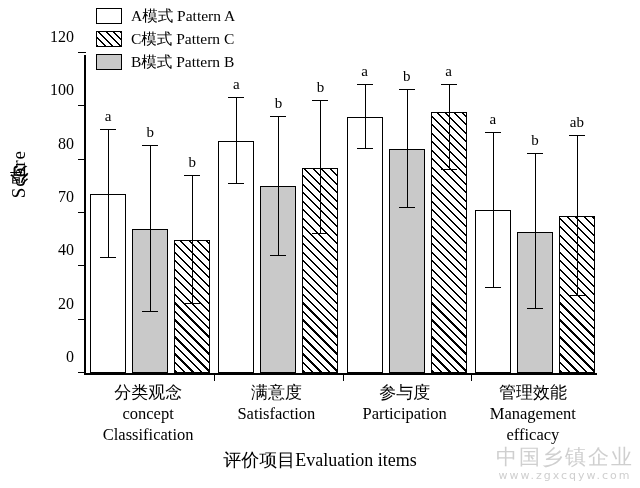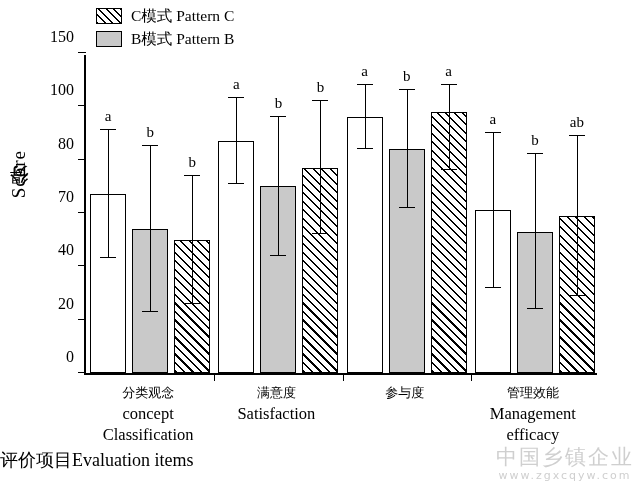--- a/index.html
+++ b/index.html
@@ -76,45 +76,49 @@
 
   
   .ylabel{
     position:absolute;left:6px;top:150px;
     font-size:19px;white-space:nowrap;
     writing-mode:vertical-rl;transform:rotate(180deg);
     letter-spacing:1px;
   }
   .xlabel{
     position:absolute;left:0;top:448px;width:640px;
-    font-size:18px;
+    text-align:center;font-size:18px;
   }
   .catlabel{
     position:absolute;top:382px;
     text-align:center;font-size:16.5px;line-height:21px;
     white-space:nowrap;
   }
-  .catlabel .cn{font-size:13px;}
+  .catlabel .cn{font-size:17px;}
 
   
   .wm{
     position:absolute;right:6px;bottom:6px;
     text-align:center;color:#cfcfcf;
     font-family:"DejaVu Sans", sans-serif;
     user-select:none;
   }
   .wm .wm-main{font-size:21px;letter-spacing:2px;line-height:24px;}
   .wm .wm-sub{font-size:11px;letter-spacing:2px;line-height:13px;}
 </style>
 </head>
 <body>
 
 <div id="chart-root">
 
   <div class="legend">
+    <div class="legend-row">
+      <span class="swatch white"></span>
+      <span class="legend-label">A模式 Pattern A</span>
+    </div>
     <div class="legend-row">
       <span class="swatch hatch"></span>
       <span class="legend-label">C模式 Pattern C</span>
     </div>
     <div class="legend-row">
       <span class="swatch gray"></span>
       <span class="legend-label">B模式 Pattern B</span>
     </div>
   </div>
 
@@ -127,21 +131,21 @@
       <div class="ticklabel" style="bottom: 53.3333px;">20</div>
       <div class="tick" style="bottom: 106.667px;"></div>
       <div class="ticklabel" style="bottom: 106.667px;">40</div>
       <div class="tick" style="bottom: 160px;"></div>
       <div class="ticklabel" style="bottom: 160px;">70</div>
       <div class="tick" style="bottom: 213.333px;"></div>
       <div class="ticklabel" style="bottom: 213.333px;">80</div>
       <div class="tick" style="bottom: 266.667px;"></div>
       <div class="ticklabel" style="bottom: 266.667px;">100</div>
       <div class="tick" style="bottom: 320px;"></div>
-      <div class="ticklabel" style="bottom: 320px;">150</div>
+      <div class="ticklabel" style="bottom: 320px;">120</div>
       <div class="bar white" style="left: 4.125px; width: 36px; height: 178.667px;"></div>
       <div class="err" style="left: 22.125px; bottom: 114.667px; height: 128px;"></div>
       <div class="cap" style="left: 14.125px; bottom: 242.667px; width: 16px;"></div>
       <div class="cap" style="left: 14.125px; bottom: 114.667px; width: 16px;"></div>
       <div class="siglabel" style="left: 2.125px; width: 40px; bottom: 248.667px;">a</div>
       <div class="bar gray" style="left: 46.125px; width: 36px; height: 144px;"></div>
       <div class="err" style="left: 64.125px; bottom: 61.3333px; height: 165.333px;"></div>
       <div class="cap" style="left: 56.125px; bottom: 226.667px; width: 16px;"></div>
       <div class="cap" style="left: 56.125px; bottom: 61.3333px; width: 16px;"></div>
       <div class="siglabel" style="left: 44.125px; width: 40px; bottom: 232.667px;">b</div>
@@ -204,20 +208,21 @@
       <div class="cn">分类观念</div>
       <div>concept</div>
       <div>Classification</div>
     </div>
   <div class="catlabel" id="cat1" style="left: 212.25px; width: 128.25px;">
       <div class="cn">满意度</div>
       <div>Satisfaction</div>
     </div>
   <div class="catlabel" id="cat2" style="left: 340.5px; width: 128.25px;">
       <div class="cn">参与度</div>
+      <div>Participation</div>
     </div>
   <div class="catlabel" id="cat3" style="left: 468.75px; width: 128.25px; font-family: Liberation Serif, serif;">
       <div class="cn">管理效能</div>
       <div>Management</div>
       <div>efficacy</div>
     </div>
 
   <div class="xlabel">评价项目Evaluation items</div>
 
   <div class="wm">

